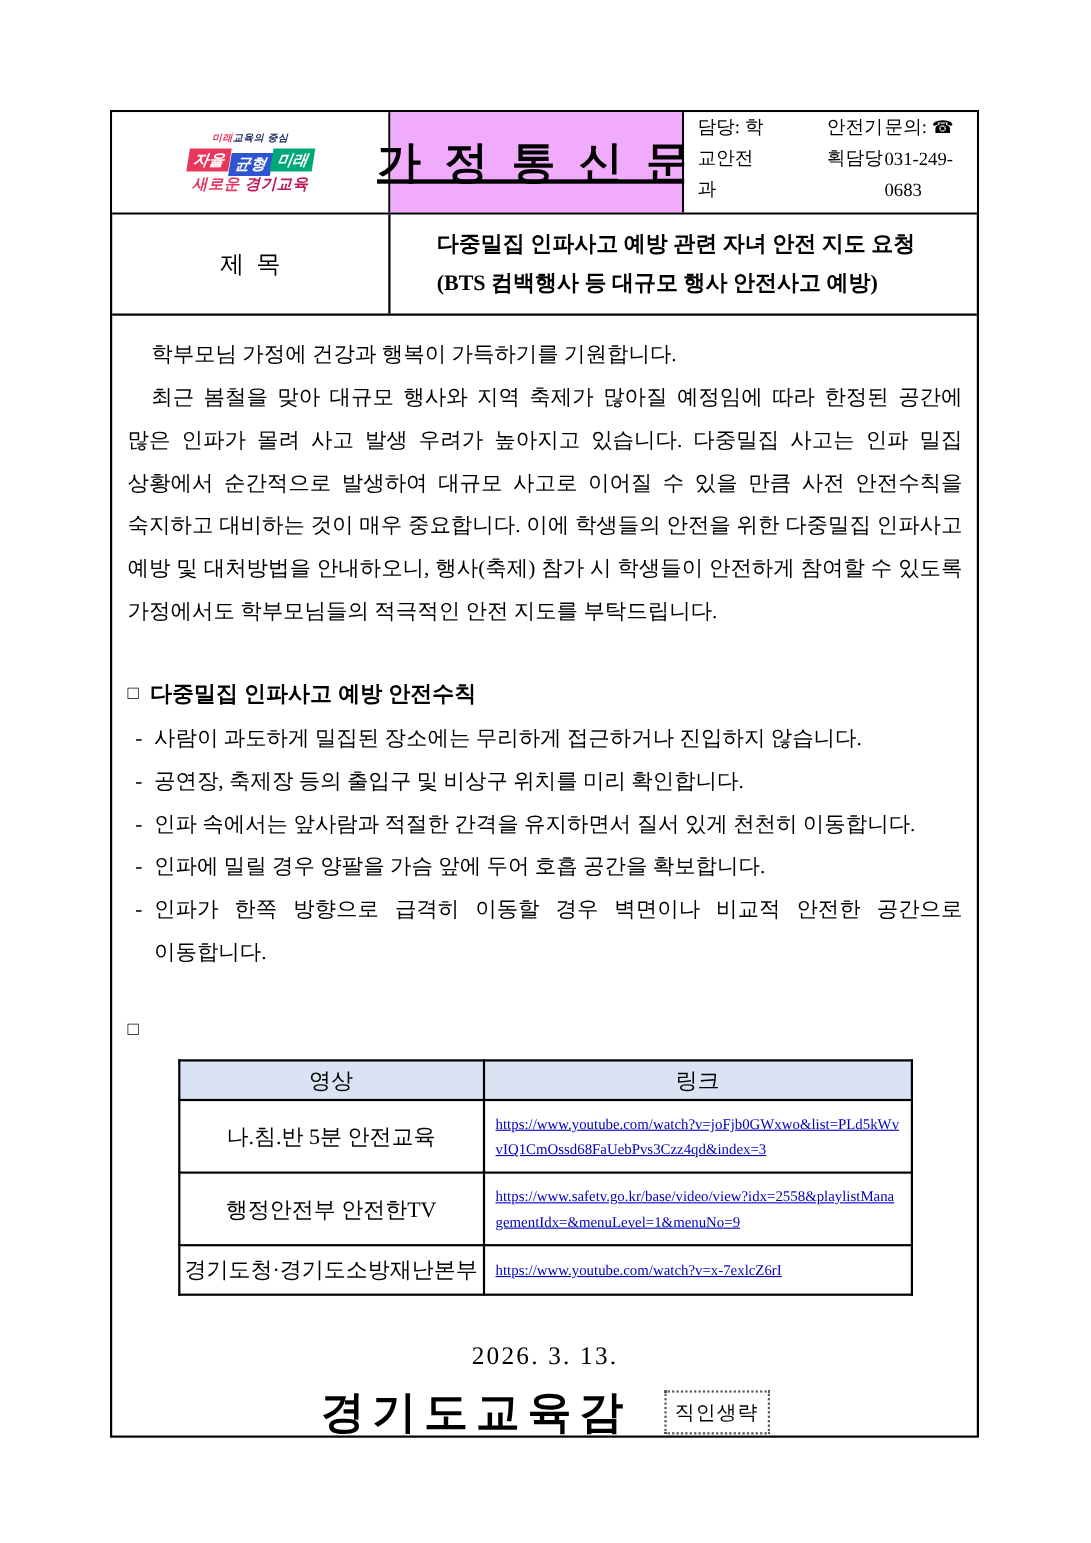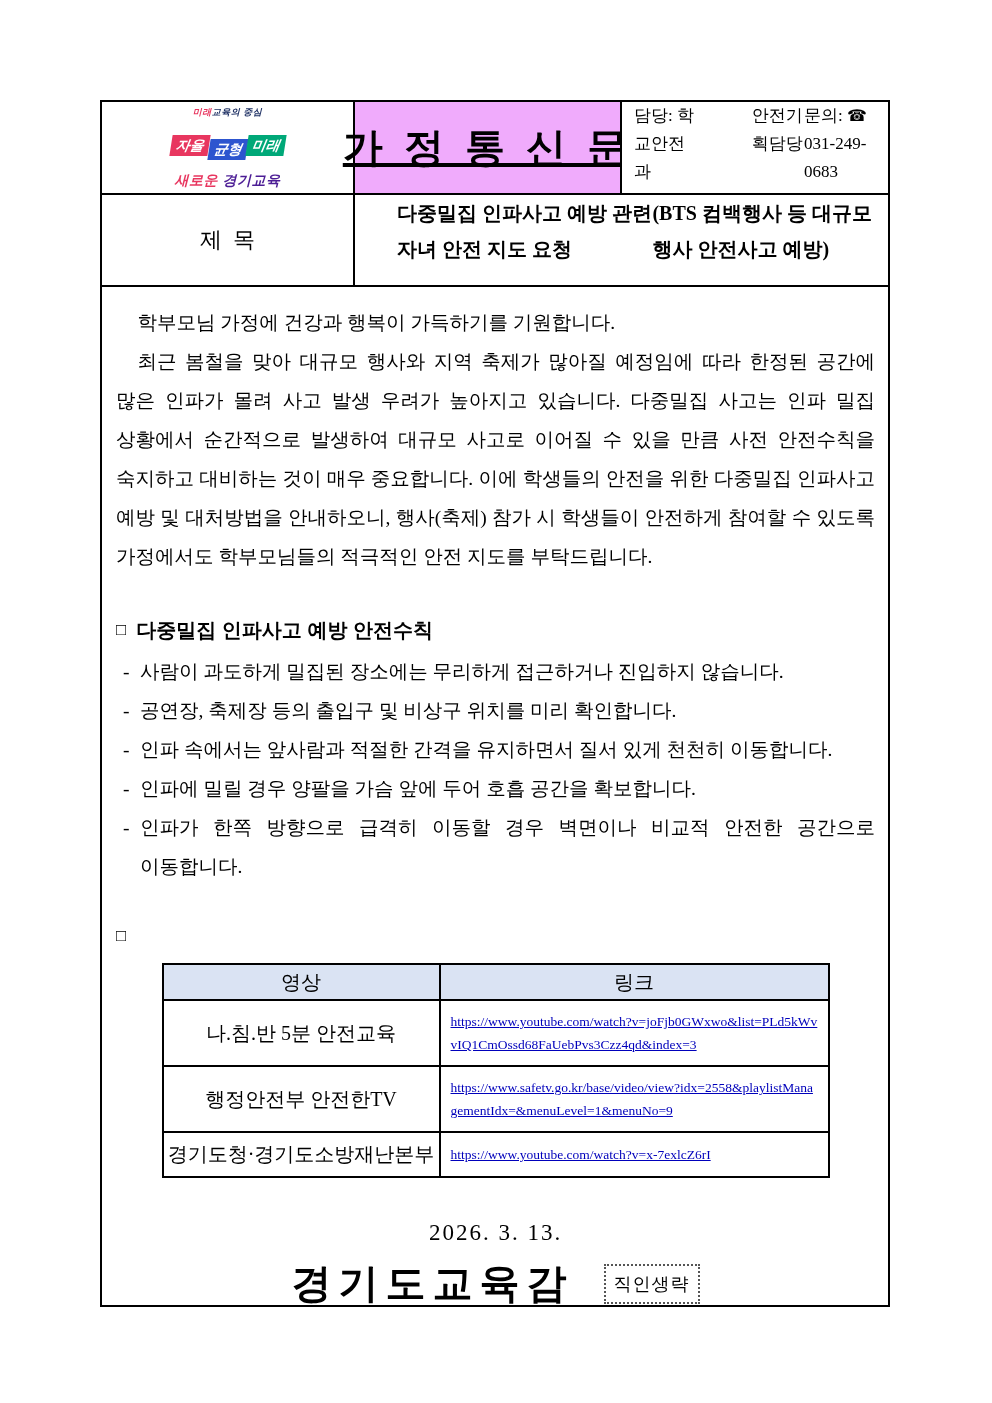--- a/index.html
+++ b/index.html
@@ -22,41 +22,41 @@
   .header-row {
     display: flex;
     height: 93px;
     border-bottom: 2px solid #000;
   }
   .logo-cell {
     width: 253px; flex: none;
     border-right: 2px solid #000;
     display: flex; flex-direction: column;
     align-items: center; justify-content: center;
-    gap: 16px;
+    gap: 3px;
     background: #fff;
     font-family: "Liberation Sans", sans-serif;
   }
   .logo-tagline { font-size: 9px; font-weight: bold; font-style: italic; letter-spacing: 0.5px; }
   .logo-tagline .t-red { color: #e8365f; }
   .logo-tagline .t-navy { color: #1d2f63; }
   .logo-badges { display: flex; align-items: flex-start; }
   .badge {
     display: inline-block;
     color: #fff; font-weight: bold; font-style: italic;
     font-size: 14px; line-height: 1;
     padding: 3px 5px 4px 5px;
     transform: skewX(-9deg);
   }
   .badge-red   { background: #e8365f; position: relative; top: 0; }
   .badge-blue  { background: #2d55cf; position: relative; top: 4px; }
   .badge-green { background: #00a878; position: relative; top: 0; }
   .logo-subtitle { font-size: 14px; font-weight: bold; font-style: italic; letter-spacing: 0.5px; }
   .logo-subtitle .t-red { color: #e8365f; }
-  .logo-subtitle .t-navy { color: #4c1d95; }
+  .logo-subtitle .t-navy { color: #be185d; }
 
   .title-cell {
     width: 267px; flex: none;
     border-right: 2px solid #000;
     background: #f0abfc;
     display: flex; align-items: center; justify-content: center;
     font-family: "Liberation Sans", sans-serif;
     font-size: 40px; font-weight: bold;
     letter-spacing: 5px; white-space: pre; text-decoration: underline;
   }
@@ -73,21 +73,21 @@
   
   .subject-row { display: flex; height: 92px; border-bottom: 2px solid #000; }
   .subject-label {
     width: 253px; flex: none;
     border-right: 2px solid #000;
     display: flex; align-items: center; justify-content: center;
     font-size: 22px; white-space: pre;
   }
   .subject-content {
     flex: 1;
-    display: flex; flex-direction: row; justify-content: center;
+    display: flex; flex-direction: column; justify-content: center;
     padding-left: 42px;
     font-weight: bold;
     font-size: 20px; line-height: 36px;
   }
 
   
   .body-area { padding: 16px 13px 0 14px; }
   .para {
     font-size: 19.5px; line-height: 39px;
     text-indent: 1.1em;

